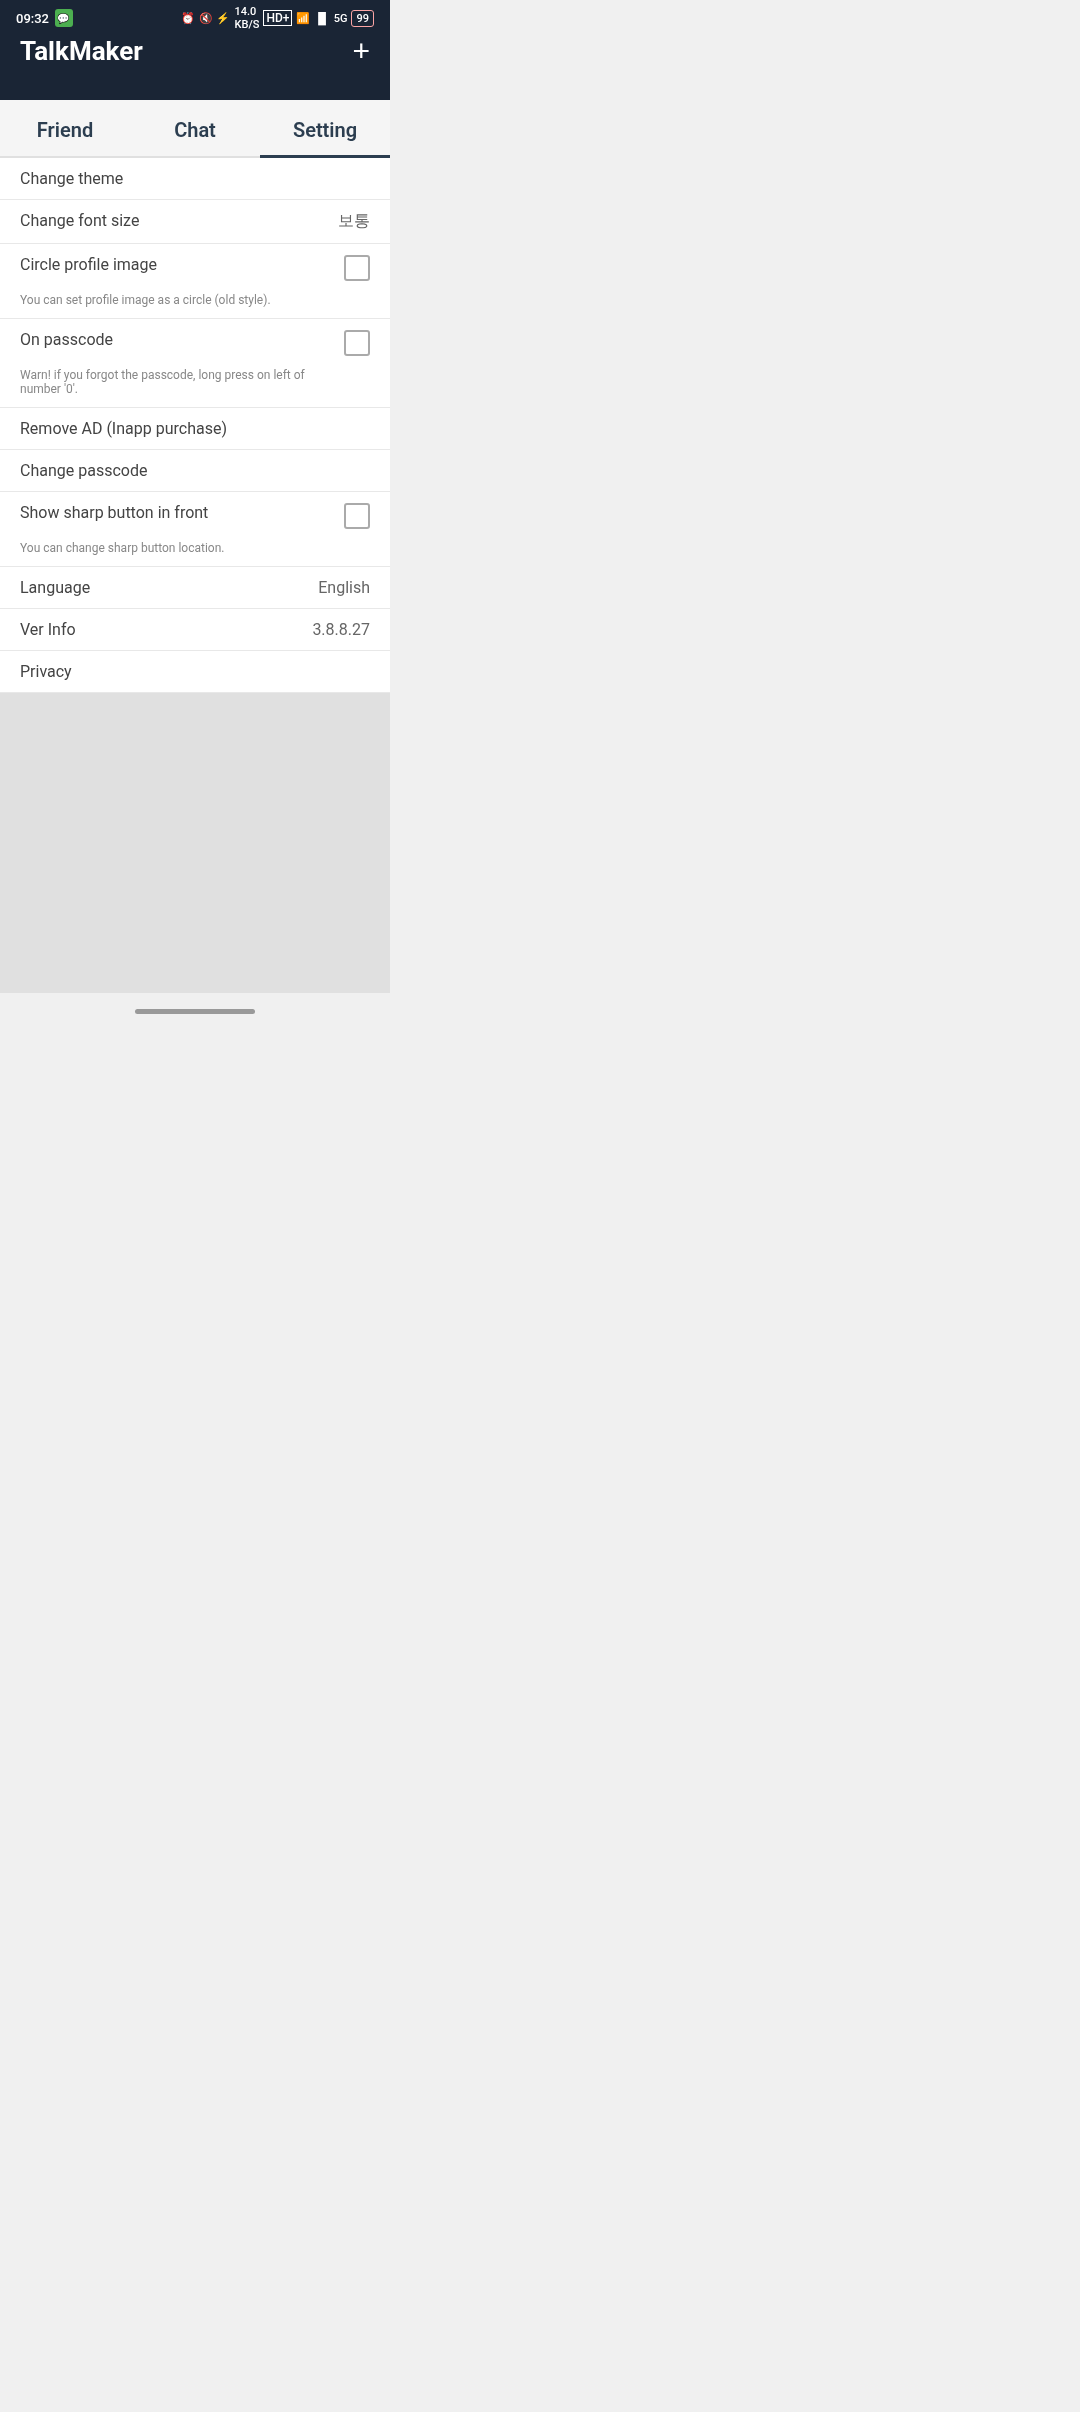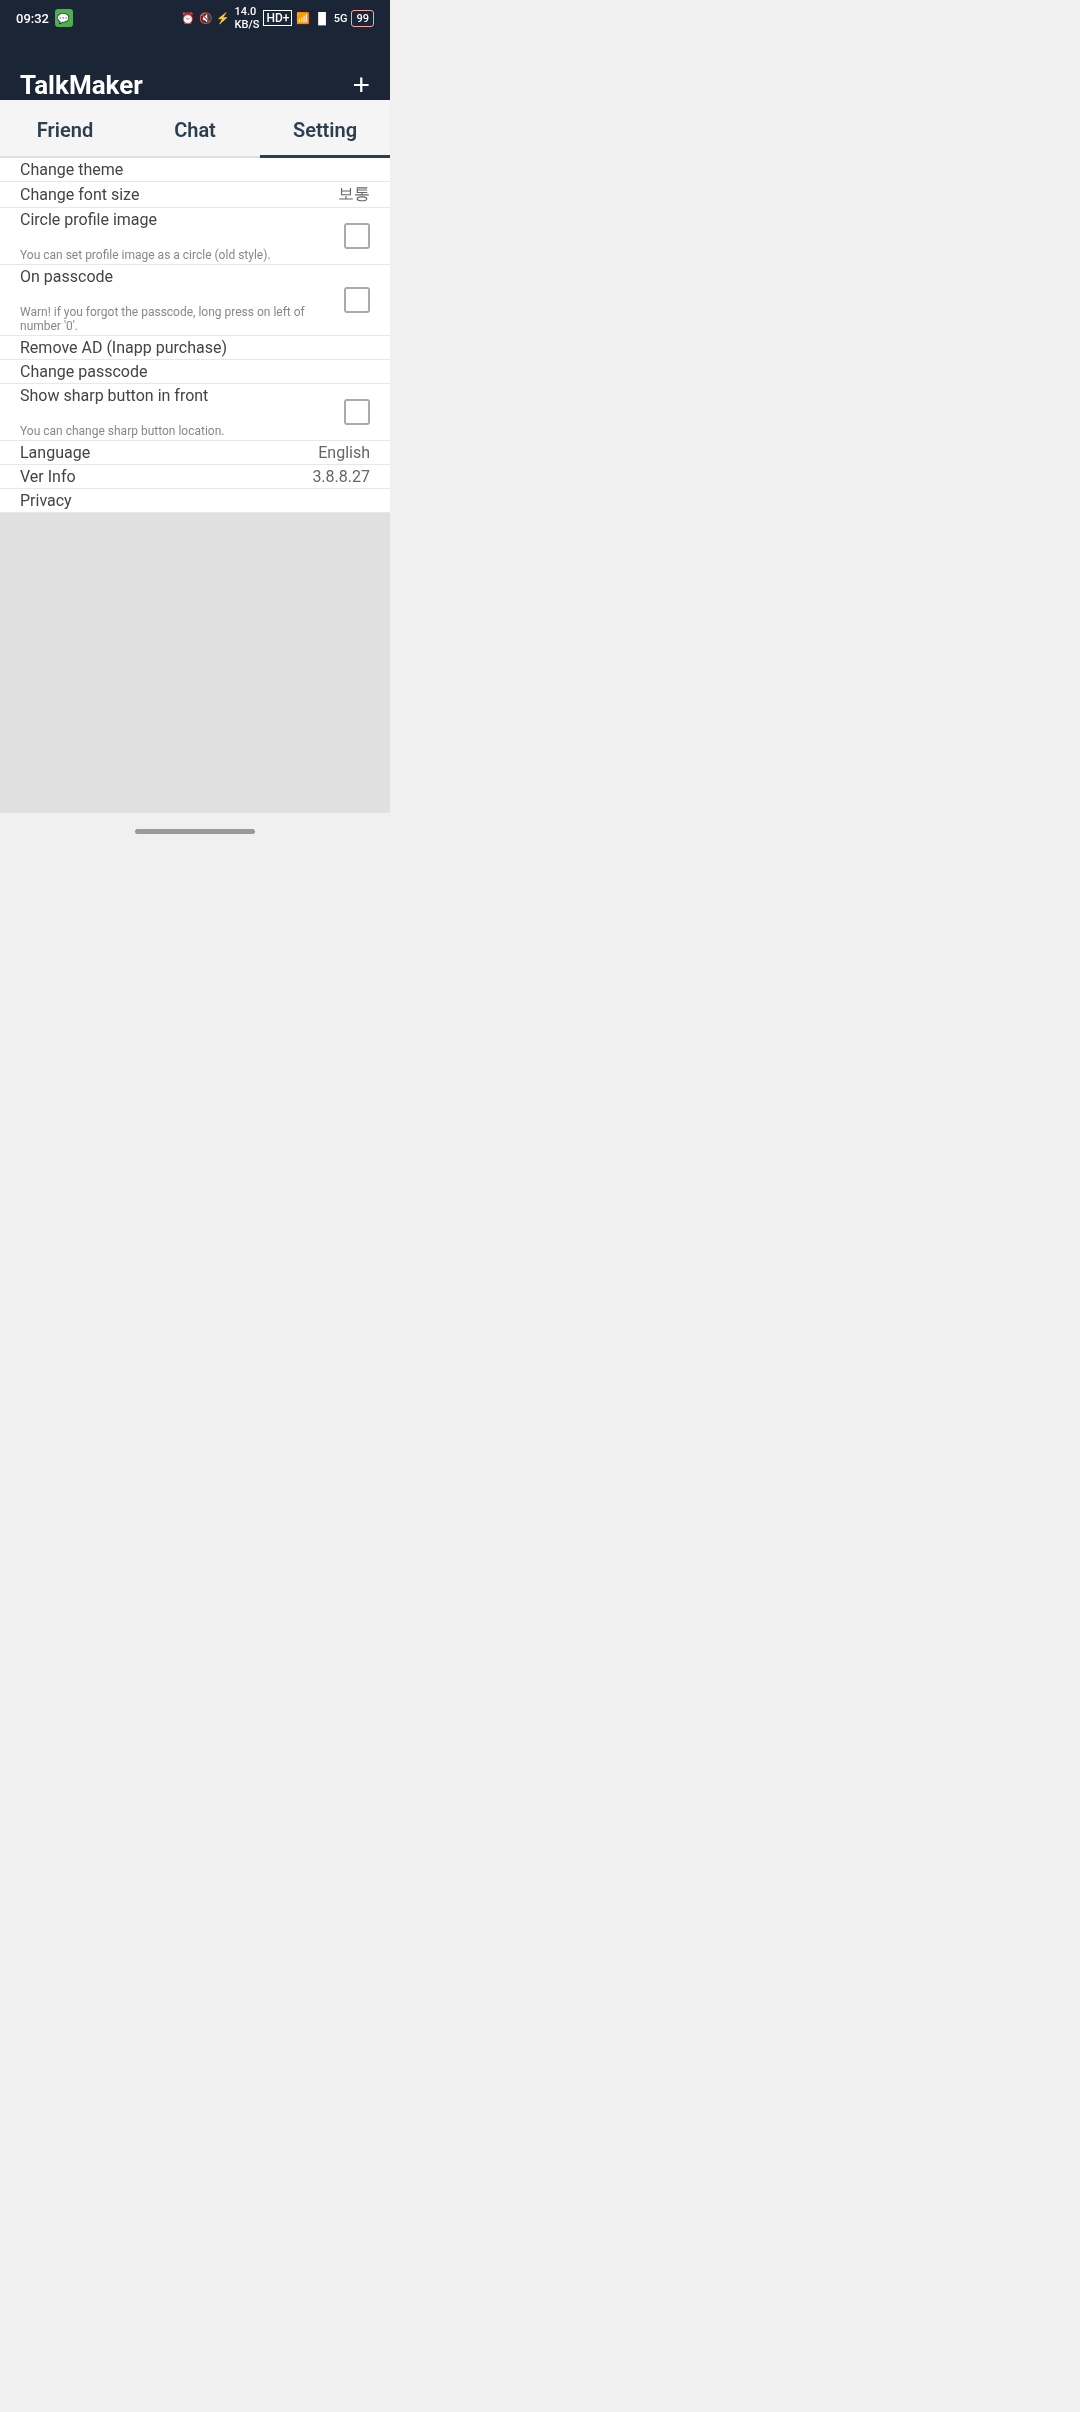--- a/index.html
+++ b/index.html
@@ -35,21 +35,21 @@
       display: inline-flex; align-items: center; justify-content: center;
       font-size: 10px;
     }
 
     
     .app-header {
       background: #1a2535;
       color: white;
       height: 64px;
       display: flex;
-      align-items: flex-end;
+      align-items: flex-start;
       justify-content: space-between;
       padding: 0 20px;
     }
     .app-title {
       font-size: 26px;
       font-weight: bold;
       color: white;
     }
     .add-button {
       color: white;
@@ -86,23 +86,22 @@
       background: #2c3e50;
     }
 
     
     .settings-list {
       background: white;
     }
 
     .setting-item {
       display: flex;
-      align-items: center;
       justify-content: space-between;
-      padding: 2px 20px;
+      padding: 11px 20px;
       border-bottom: 1px solid #e8e8e8;
       cursor: pointer;
       background: white;
     }
 
     .setting-item-left {
       flex: 1;
     }
 
     .setting-label {

